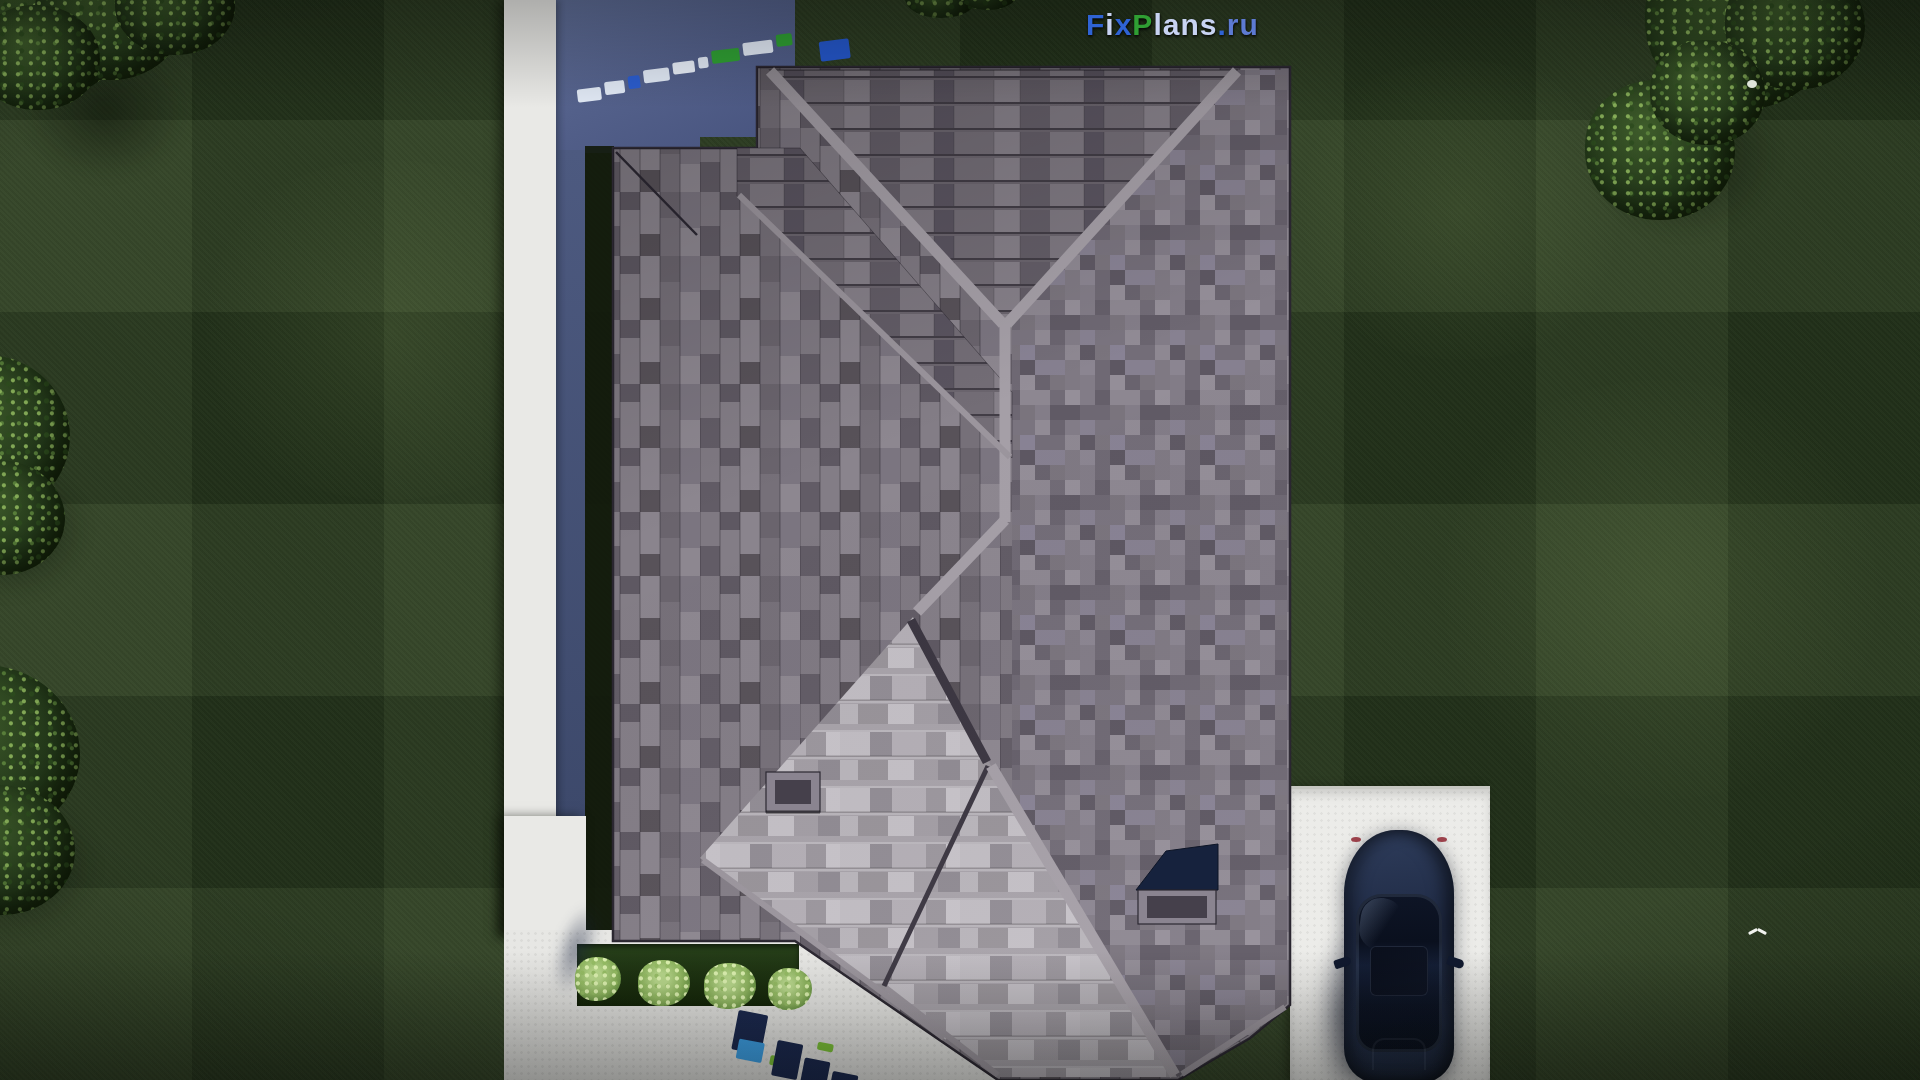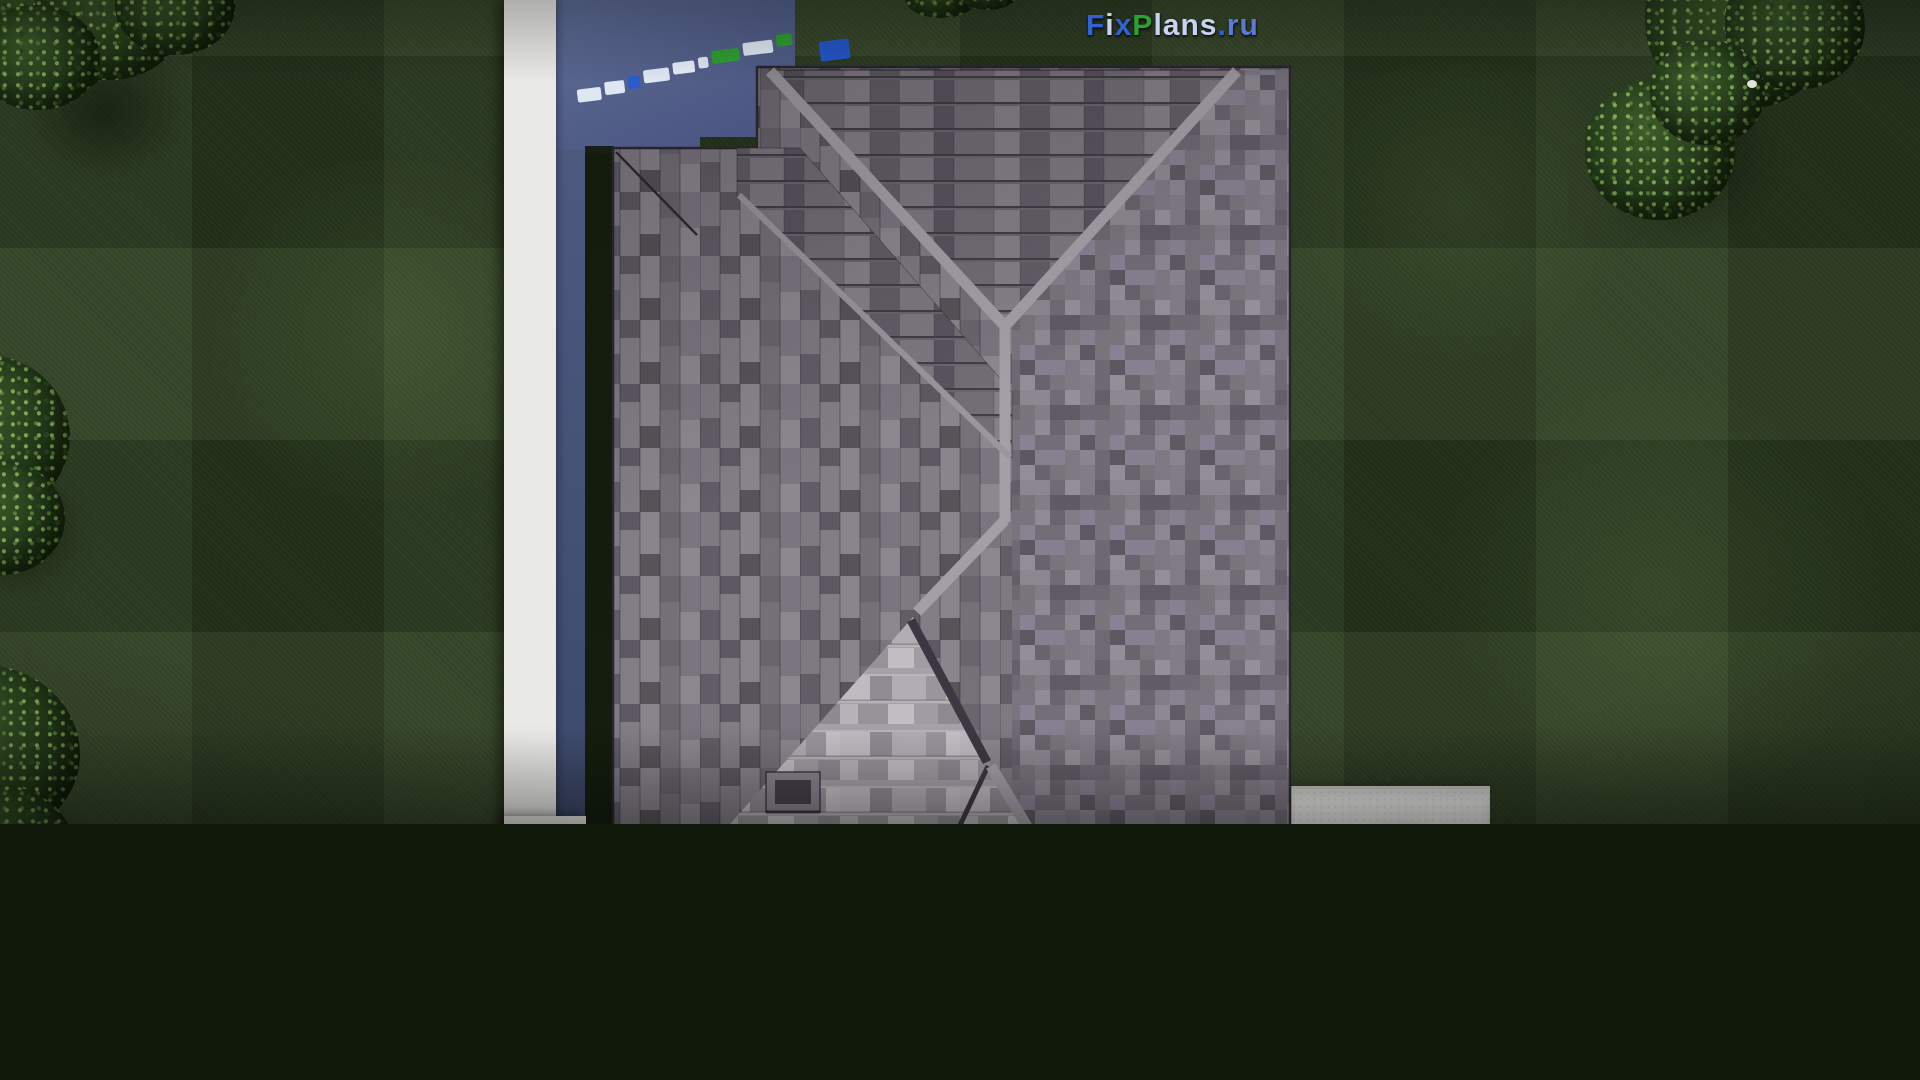--- a/index.html
+++ b/index.html
@@ -1,16 +1,16 @@
 <!DOCTYPE html>
 <html><head>
 <meta charset="utf-8">
 <style>
   html,body{margin:0;padding:0;background:#11190b;}
-  #stage{position:relative;width:1920px;height:824px;overflow:hidden;
+  #stage{position:relative;width:1920px;height:1080px;overflow:hidden;
          font-family:"Liberation Sans",sans-serif;
          background-color:#26351d;
          background-image:
            repeating-linear-gradient(0deg, rgba(195,225,150,0.055) 0 192px, rgba(8,18,4,0.07) 192px 384px),
            repeating-linear-gradient(90deg, rgba(195,225,150,0.05) 0 192px, rgba(8,18,4,0.06) 192px 384px),
            repeating-linear-gradient(45deg, rgba(0,0,0,0.05) 0 2px, rgba(255,255,255,0.015) 2px 4px);}
   #stage > *{position:absolute;}
   .patch{border-radius:50%;background:radial-gradient(circle, rgba(180,210,125,0.09), rgba(180,210,125,0) 70%);}
 
   

